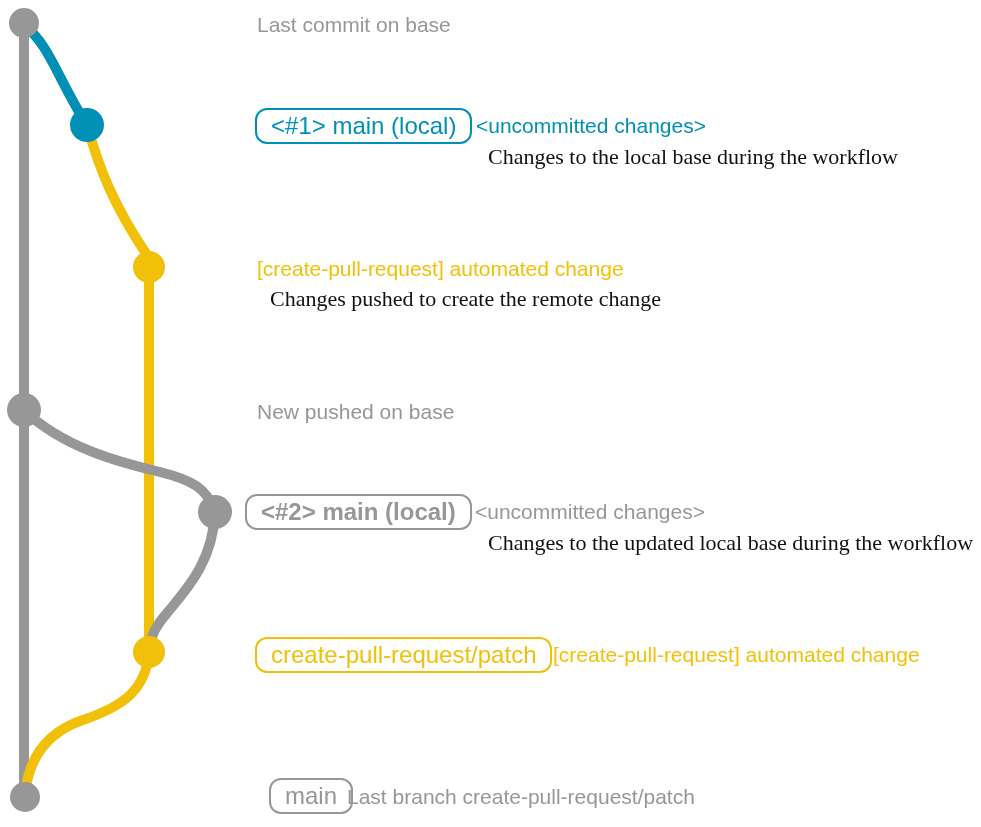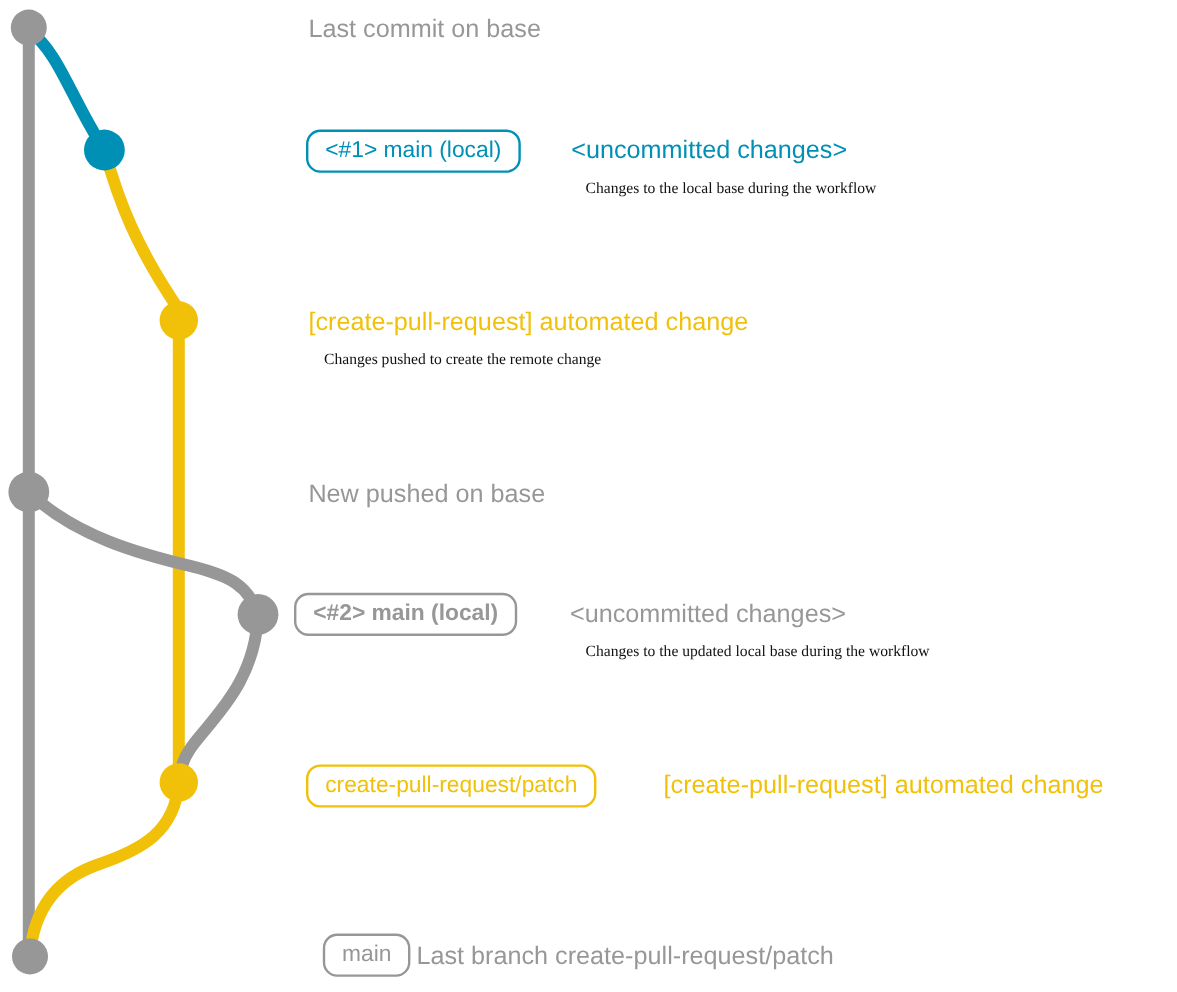--- a/index.html
+++ b/index.html
@@ -30,31 +30,31 @@
   .commit-message {
     font-size: 21px;
     line-height: 23px;
   }
   .c-base  { color: var(--c-base); }
   .c-local { color: var(--c-local); }
   .c-patch { color: var(--c-patch); }
 
   .branch-tag {
     display: inline-block;
-    font-size: 19px;
+    font-size: 24px;
     line-height: 21px;
     padding: 5px 14px 6px 14px;
     border: 2px solid currentColor;
     border-radius: 12px;
     background: var(--c-bg, #ffffff);
   }
 
   .commit-note {
     font-family: "Liberation Serif", serif;
-    font-size: 13px;
+    font-size: 22px;
     line-height: 21px;
     color: var(--c-note);
   }
 </style>
 </head>
 <body>
 
 <div id="stage">
 
   <svg id="graph-svg" width="981" height="827" viewBox="0 0 981 827">

